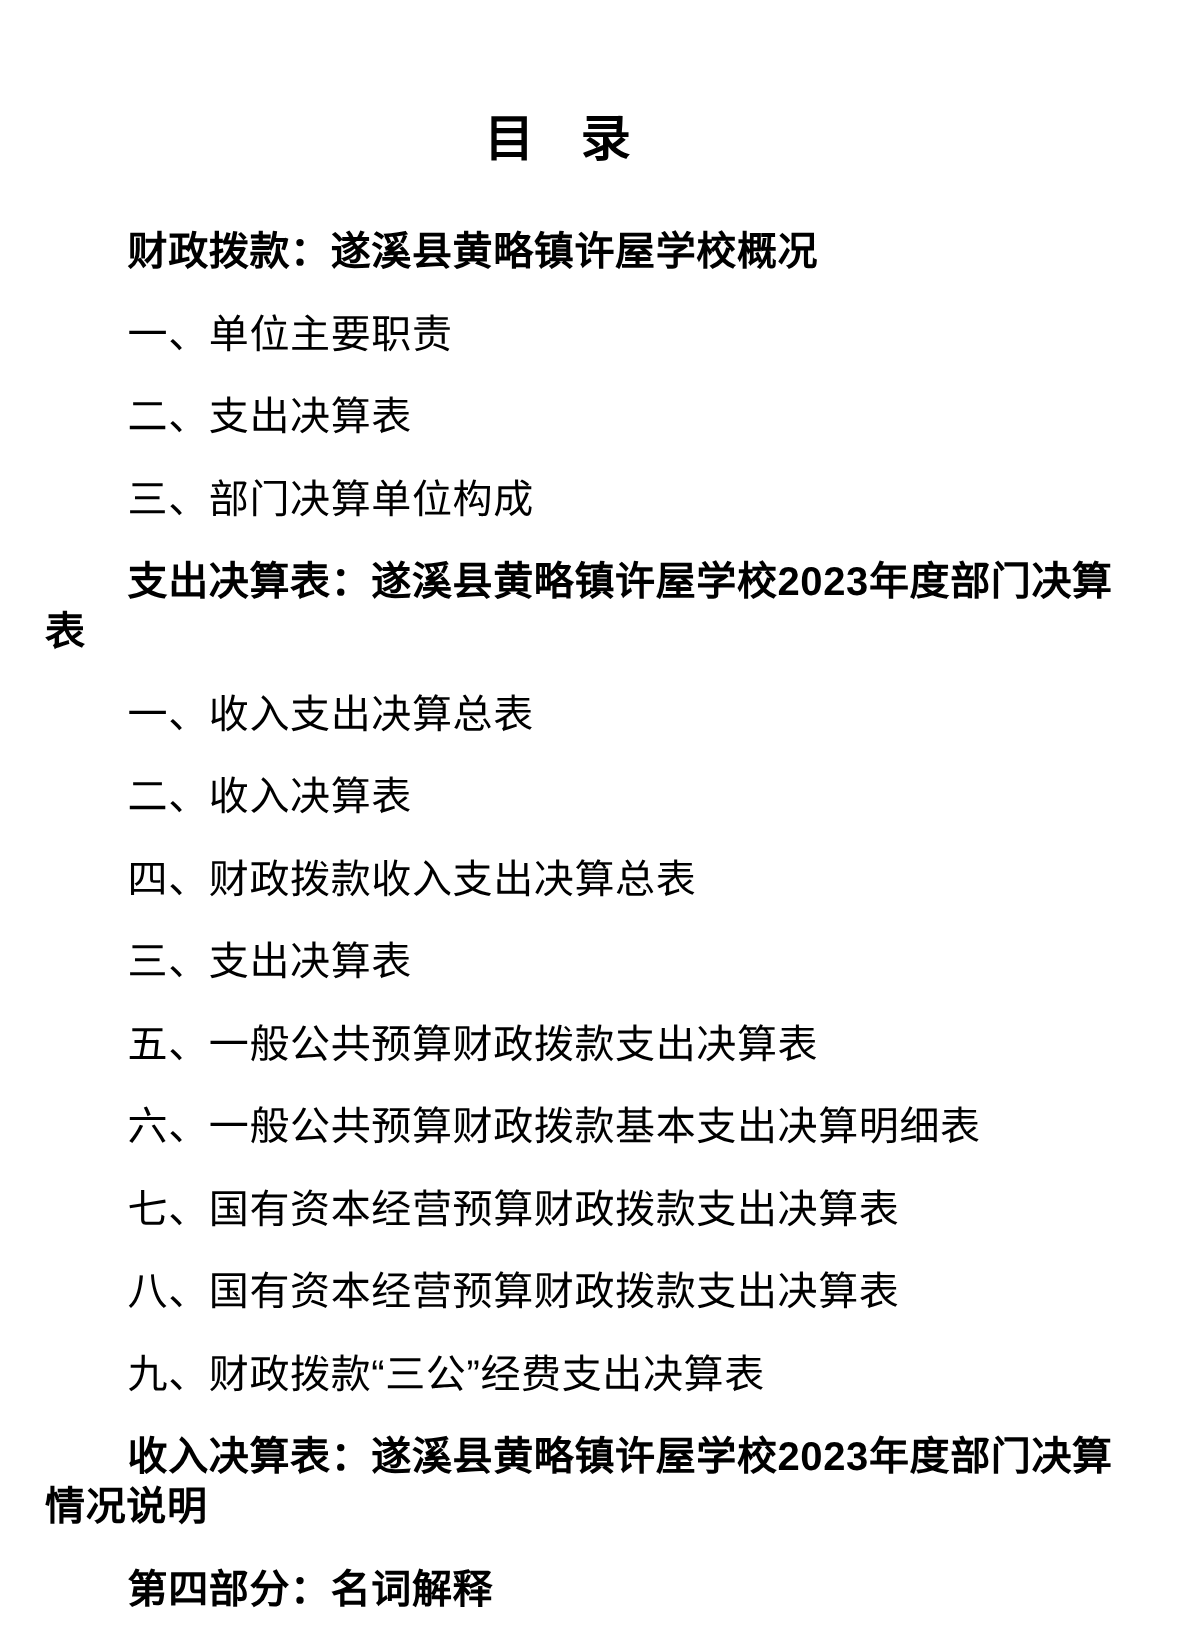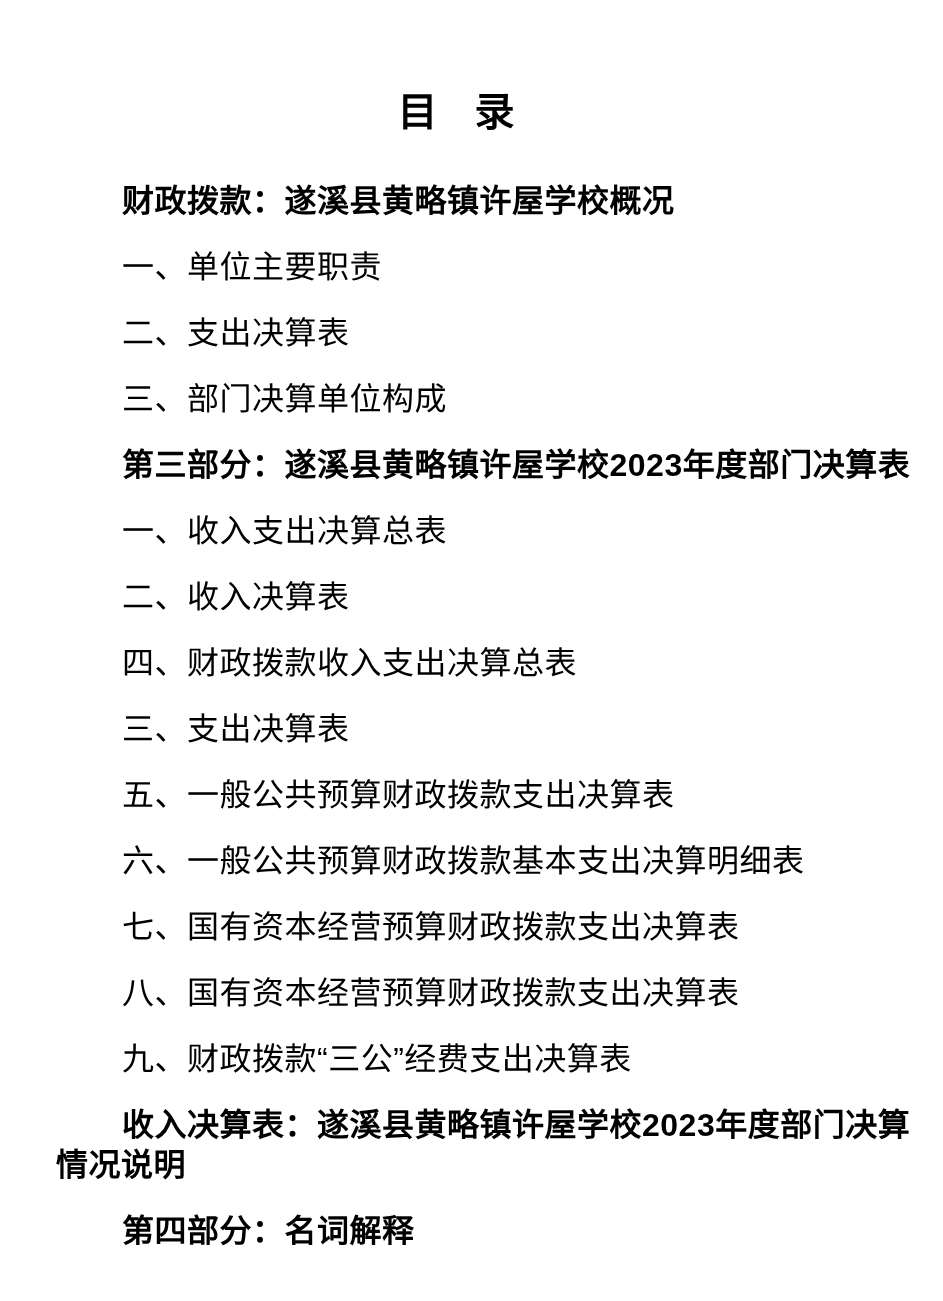--- a/index.html
+++ b/index.html
@@ -6,21 +6,21 @@
   html, body {
     margin: 0;
     padding: 0;
     background: #ffffff;
   }
   .page {
     position: relative;
     width: 943px;
     height: 1301px;
     box-sizing: border-box;
-    padding: 88px 27px 0 56px;
+    padding: 88px 27px 0 36px;
     background: #ffffff;
     color: #000000;
     font-family: "Liberation Sans", "DejaVu Sans", sans-serif;
     overflow: hidden;
   }
   .doc-title {
     font-size: 40px;
     line-height: 48px;
     font-weight: 700;
     text-align: center;
@@ -46,21 +46,21 @@
 
 <div class="page">
 
   <h1 class="doc-title">目 录</h1>
 
   <p class="entry section">财政拨款：遂溪县黄略镇许屋学校概况</p>
   <p class="entry item">一、单位主要职责</p>
   <p class="entry item">二、支出决算表</p>
   <p class="entry item">三、部门决算单位构成</p>
 
-  <p class="entry section">第三部分：遂溪县黄略镇许屋学校2023年度部门决算表</p>
+  <p class="entry section">支出决算表：遂溪县黄略镇许屋学校2023年度部门决算表</p>
   <p class="entry item">一、收入支出决算总表</p>
   <p class="entry item">二、收入决算表</p>
   <p class="entry item">四、财政拨款收入支出决算总表</p>
   <p class="entry item">三、支出决算表</p>
   <p class="entry item">五、一般公共预算财政拨款支出决算表</p>
   <p class="entry item">六、一般公共预算财政拨款基本支出决算明细表</p>
   <p class="entry item">七、国有资本经营预算财政拨款支出决算表</p>
   <p class="entry item">八、国有资本经营预算财政拨款支出决算表</p>
   <p class="entry item">九、财政拨款“三公”经费支出决算表</p>
 

